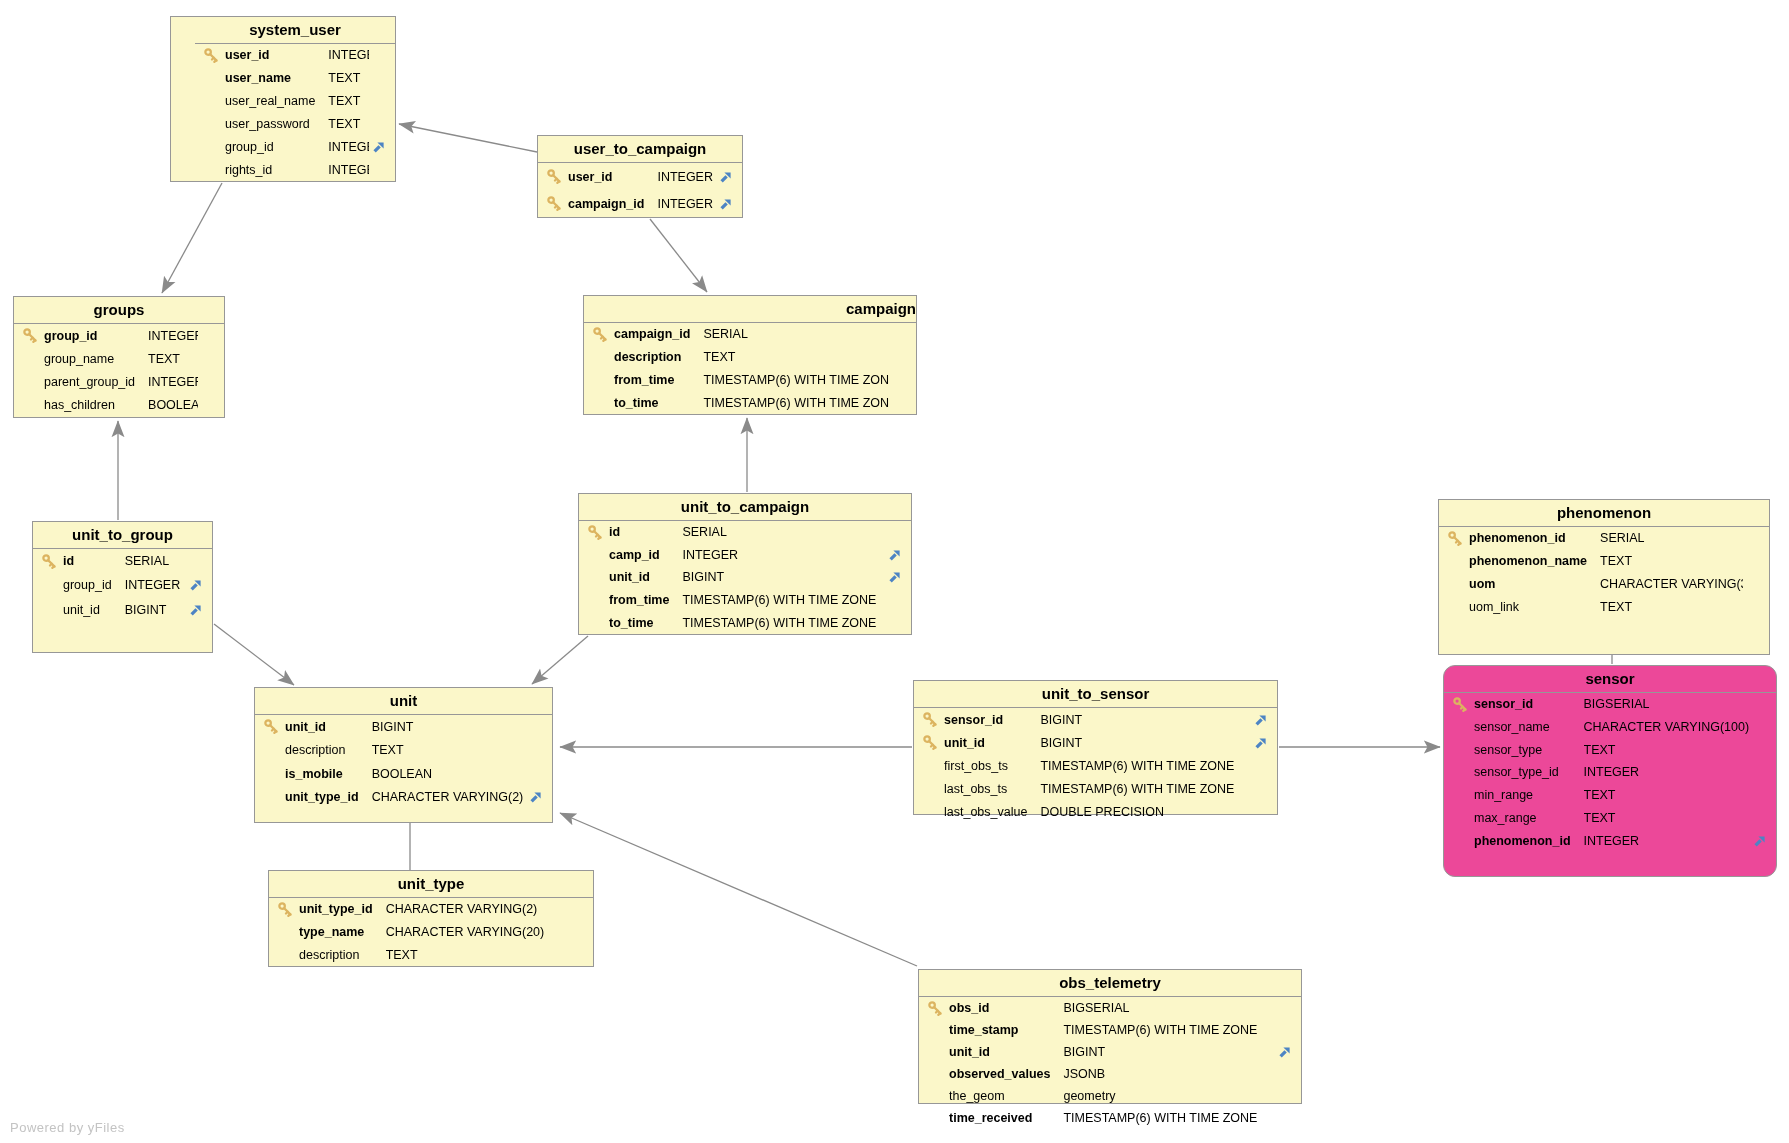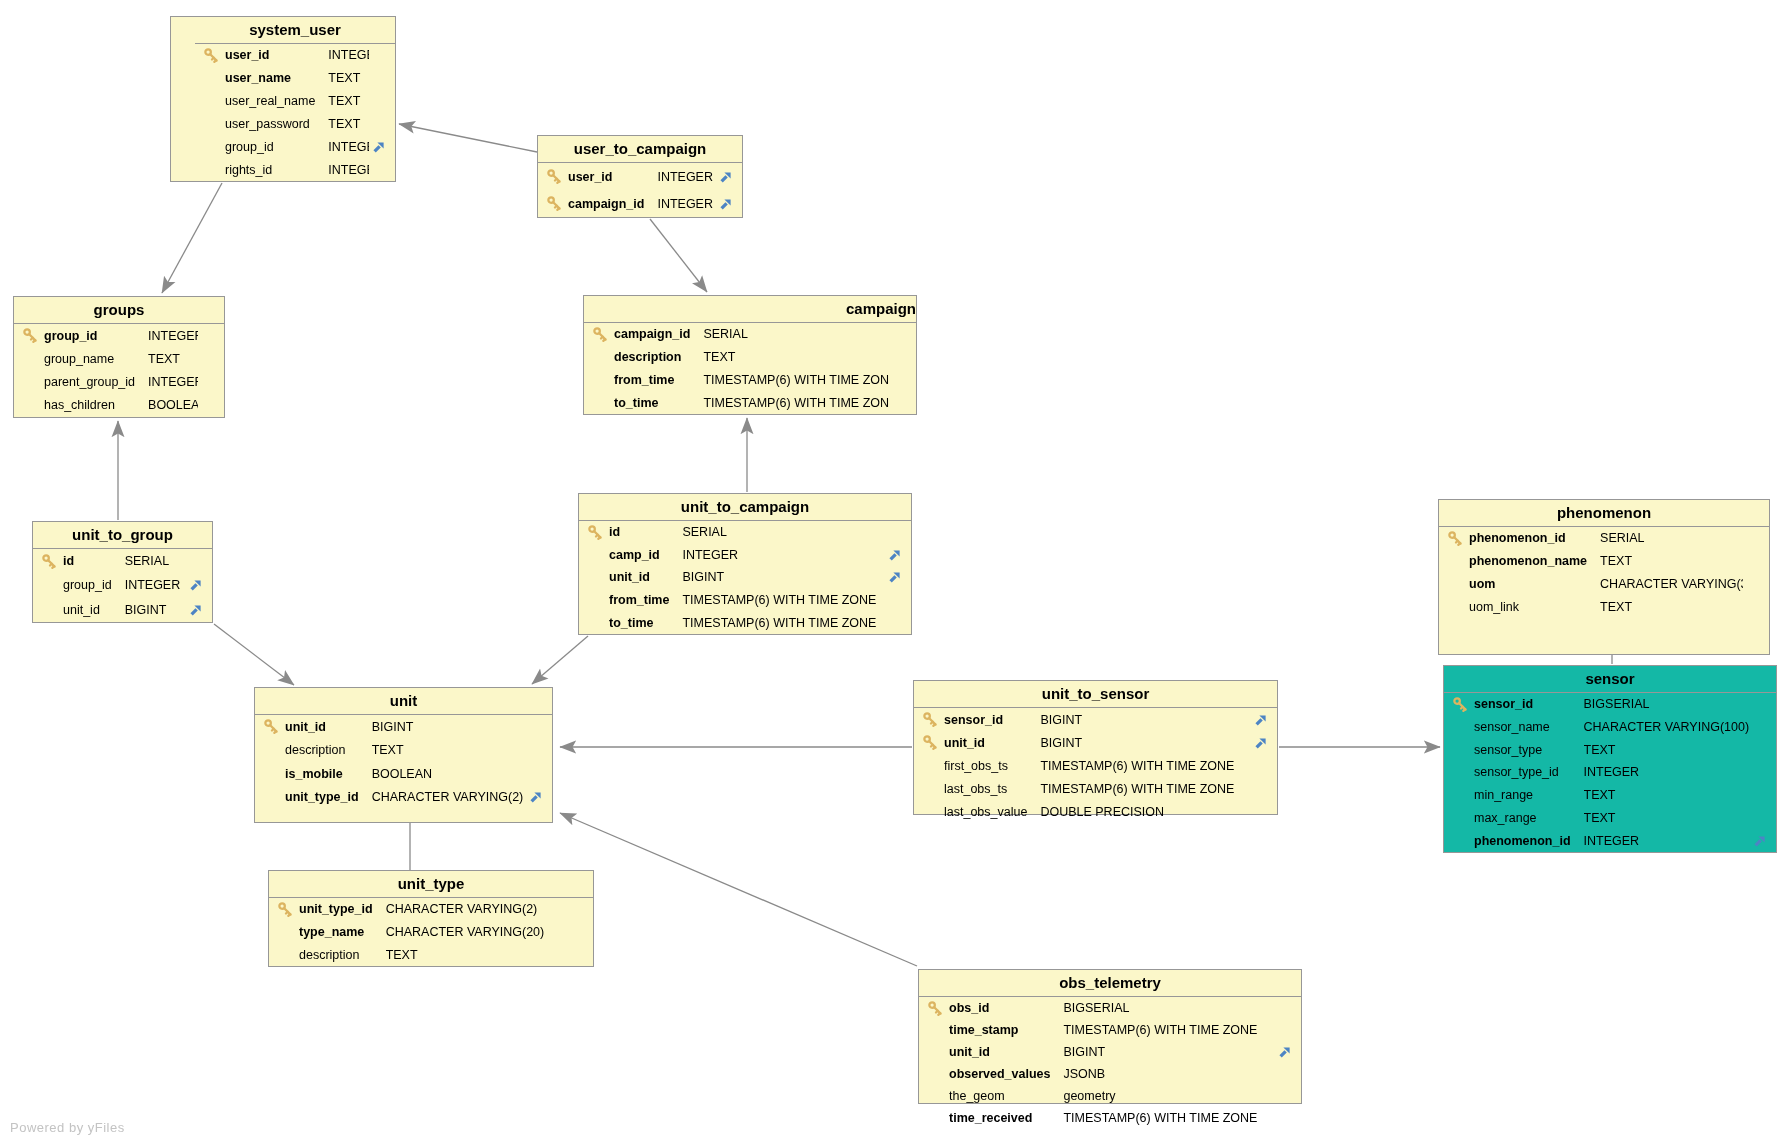--- a/index.html
+++ b/index.html
@@ -165,21 +165,21 @@
                   <path d="M11.4 11.4 l-1.9 1.9"></path>
                   <path d="M13.9 13.9 l-1.9 1.9"></path>
                 </g>
               </svg>
             </span><span class="c-name bold">phenomenon_id</span><span class="c-type">SERIAL</span><span class="c-fk"></span></div>
           <div class="t-row"><span class="c-icon"></span><span class="c-name bold">phenomenon_name</span><span class="c-type">TEXT</span><span class="c-fk"></span></div>
           <div class="t-row"><span class="c-icon"></span><span class="c-name bold">uom</span><span class="c-type">CHARACTER VARYING(30)</span><span class="c-fk"></span></div>
           <div class="t-row"><span class="c-icon"></span><span class="c-name">uom_link</span><span class="c-type">TEXT</span><span class="c-fk"></span></div>
         </div>
       </div>
-      <div class="table-node" style="left: 32px; top: 521px; width: 181px; height: 102px; background: rgb(251, 247, 201); border-color: rgb(151, 151, 151);">
+      <div class="table-node" style="left: 32px; top: 521px; width: 181px; height: 132px; background: rgb(251, 247, 201); border-color: rgb(151, 151, 151);">
         <div class="t-title" style="border-bottom-color: rgb(151, 151, 151);">unit_to_group</div>
         <div class="t-body" style="height: 73px;">
           <div class="t-row"><span class="c-icon">
               <svg width="17" height="17" viewBox="0 0 18 18">
                 <g fill="none" stroke="#DCB460" stroke-width="2.4" stroke-linecap="round">
                   <circle cx="5.4" cy="5.4" r="2.9"></circle>
                   <path d="M7.9 7.9 L14.4 14.4"></path>
                   <path d="M11.4 11.4 l-1.9 1.9"></path>
                   <path d="M13.9 13.9 l-1.9 1.9"></path>
                 </g>
@@ -282,21 +282,21 @@
               <svg width="16" height="16" viewBox="0 0 16 16">
                 <line x1="3.6" y1="12.4" x2="8.6" y2="7.4" stroke="#4D84C4" stroke-width="3.2"></line>
                 <path d="M6.4 3.4 L12.6 3.4 L12.6 9.6 Z" fill="#4D84C4"></path>
               </svg>
             </span></div>
           <div class="t-row"><span class="c-icon"></span><span class="c-name">first_obs_ts</span><span class="c-type">TIMESTAMP(6) WITH TIME ZONE</span><span class="c-fk"></span></div>
           <div class="t-row"><span class="c-icon"></span><span class="c-name">last_obs_ts</span><span class="c-type">TIMESTAMP(6) WITH TIME ZONE</span><span class="c-fk"></span></div>
           <div class="t-row"><span class="c-icon"></span><span class="c-name">last_obs_value</span><span class="c-type">DOUBLE PRECISION</span><span class="c-fk"></span></div>
         </div>
       </div>
-      <div class="table-node" style="left: 1443px; top: 665px; width: 334px; height: 188px; background: #14b8a6; border-color: rgb(151, 151, 151);">
+      <div class="table-node" style="left: 1443px; top: 665px; width: 334px; height: 212px; background: #ec4899; border-color: rgb(151, 151, 151); border-radius: 12px;">
         <div class="t-title" style="border-bottom-color: rgb(151, 151, 151);">sensor</div>
         <div class="t-body" style="height: 159px;">
           <div class="t-row"><span class="c-icon">
               <svg width="17" height="17" viewBox="0 0 18 18">
                 <g fill="none" stroke="#DCB460" stroke-width="2.4" stroke-linecap="round">
                   <circle cx="5.4" cy="5.4" r="2.9"></circle>
                   <path d="M7.9 7.9 L14.4 14.4"></path>
                   <path d="M11.4 11.4 l-1.9 1.9"></path>
                   <path d="M13.9 13.9 l-1.9 1.9"></path>
                 </g>

